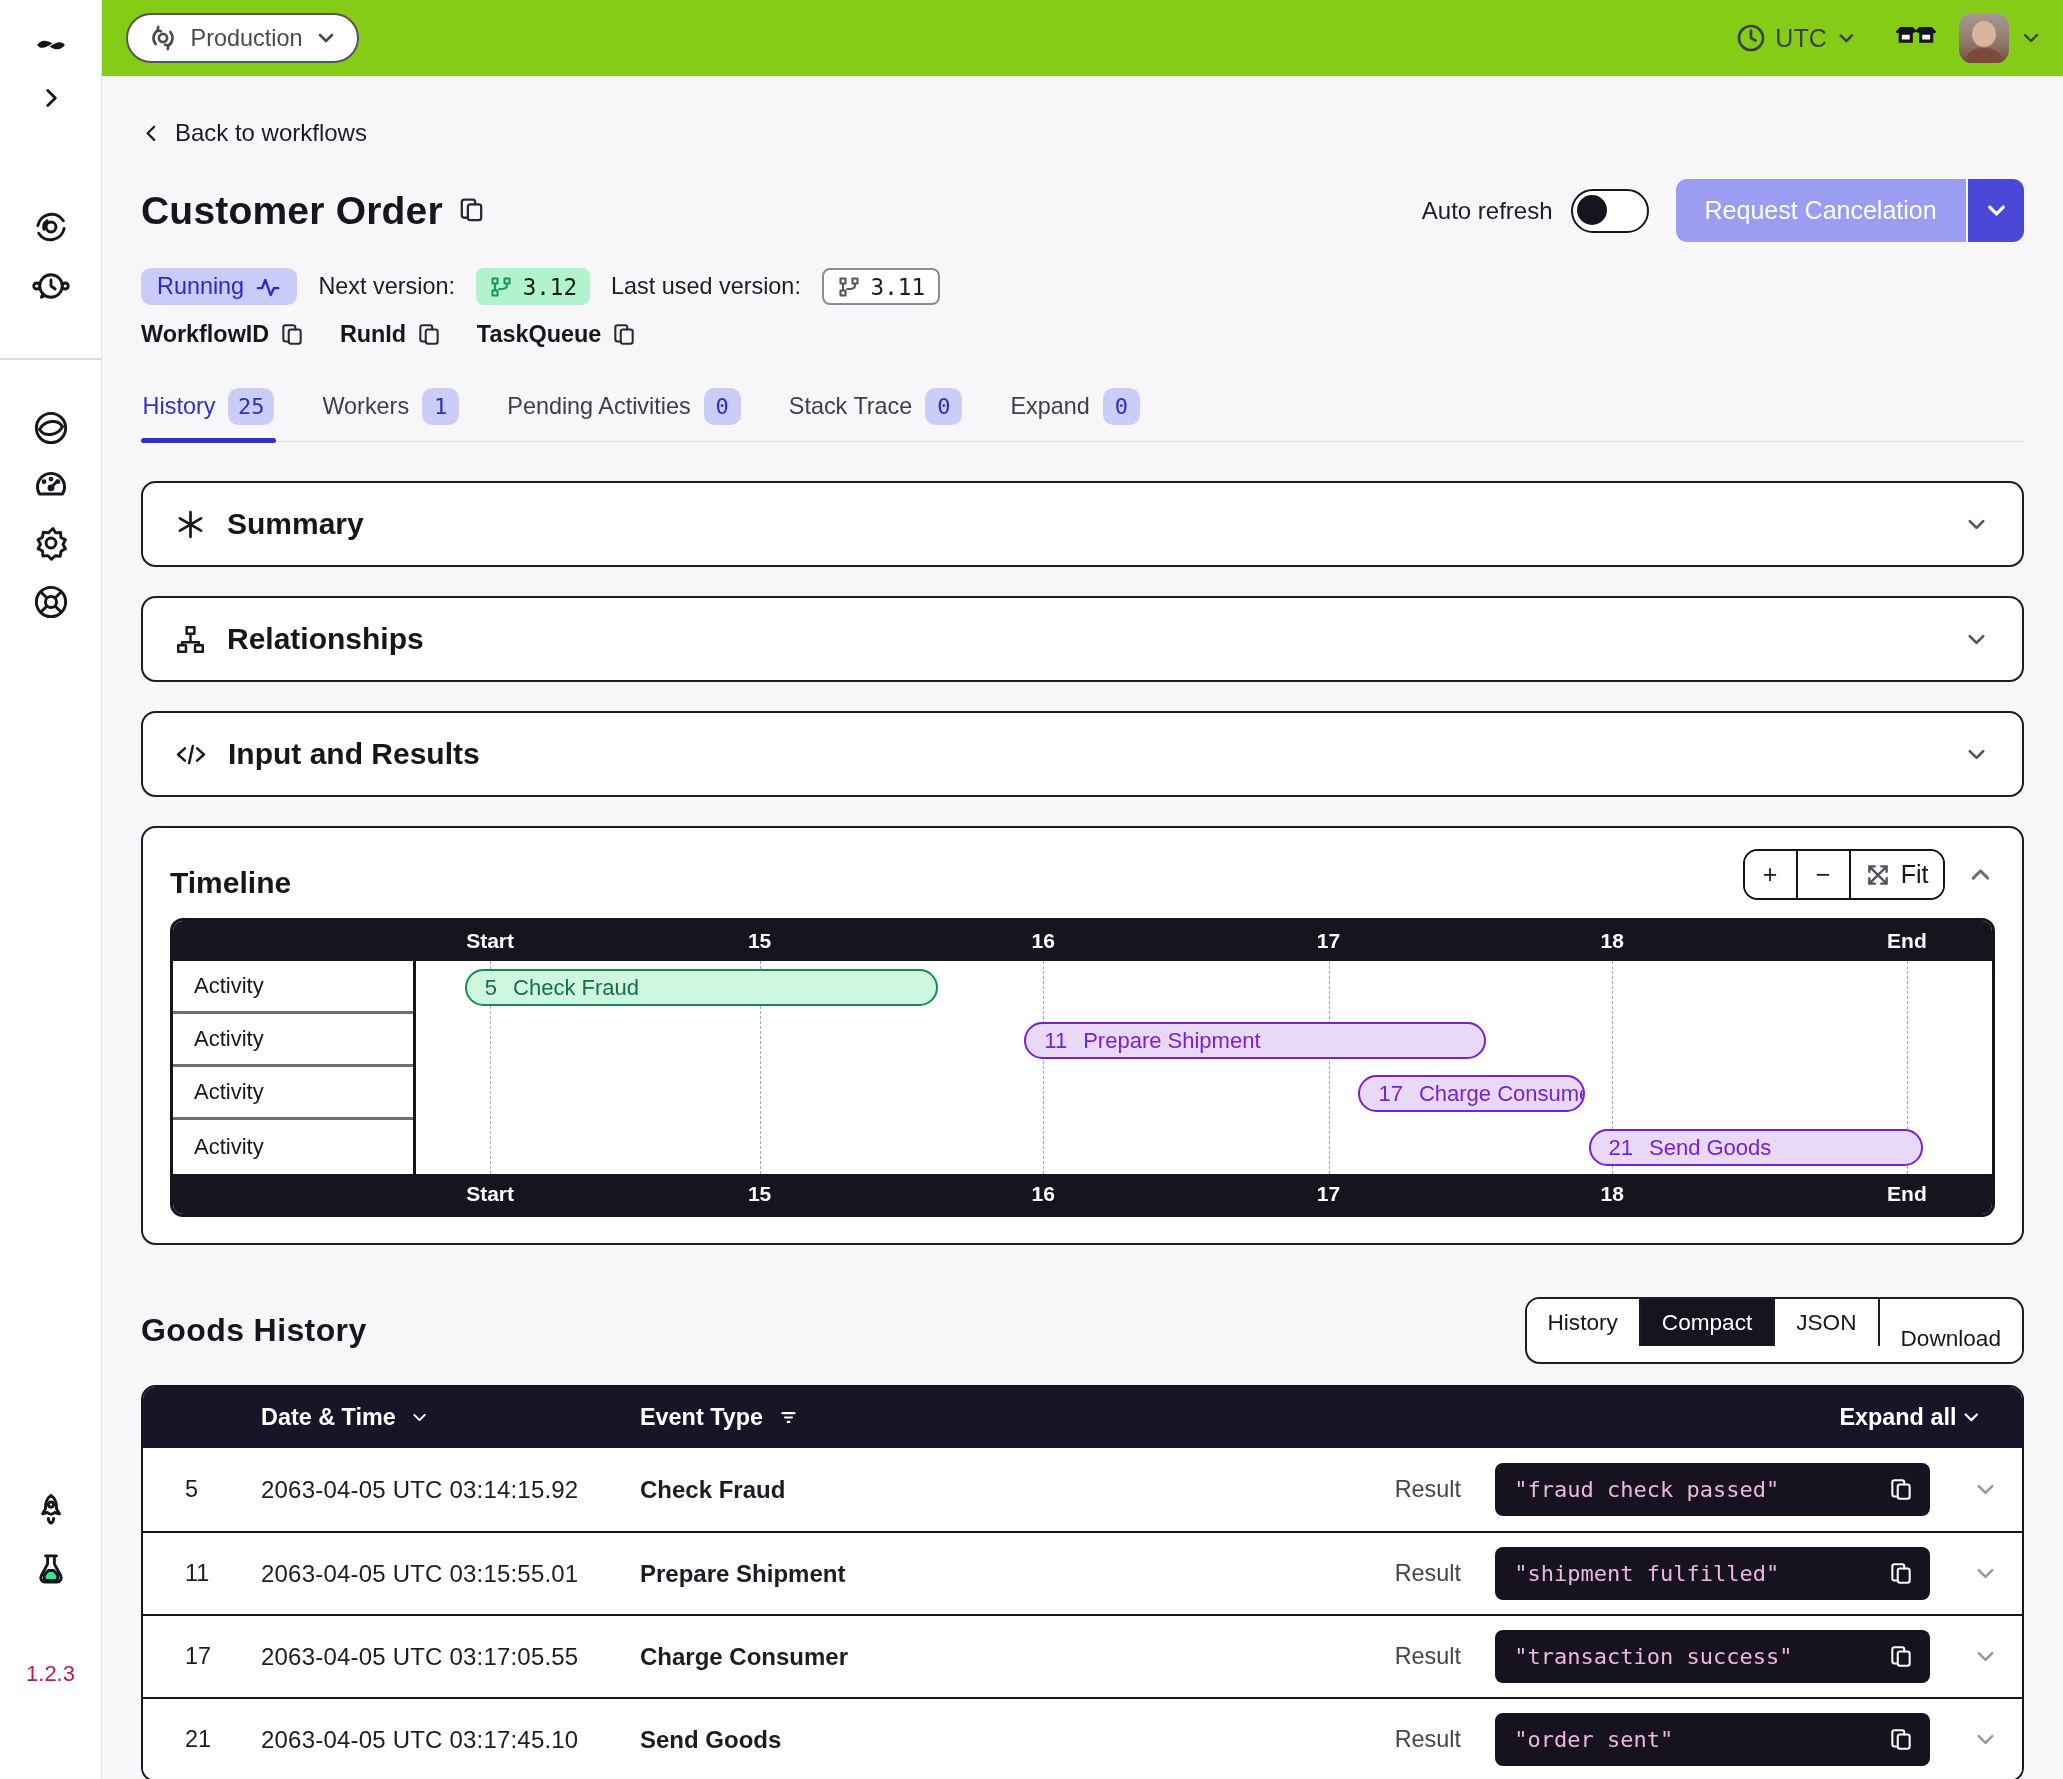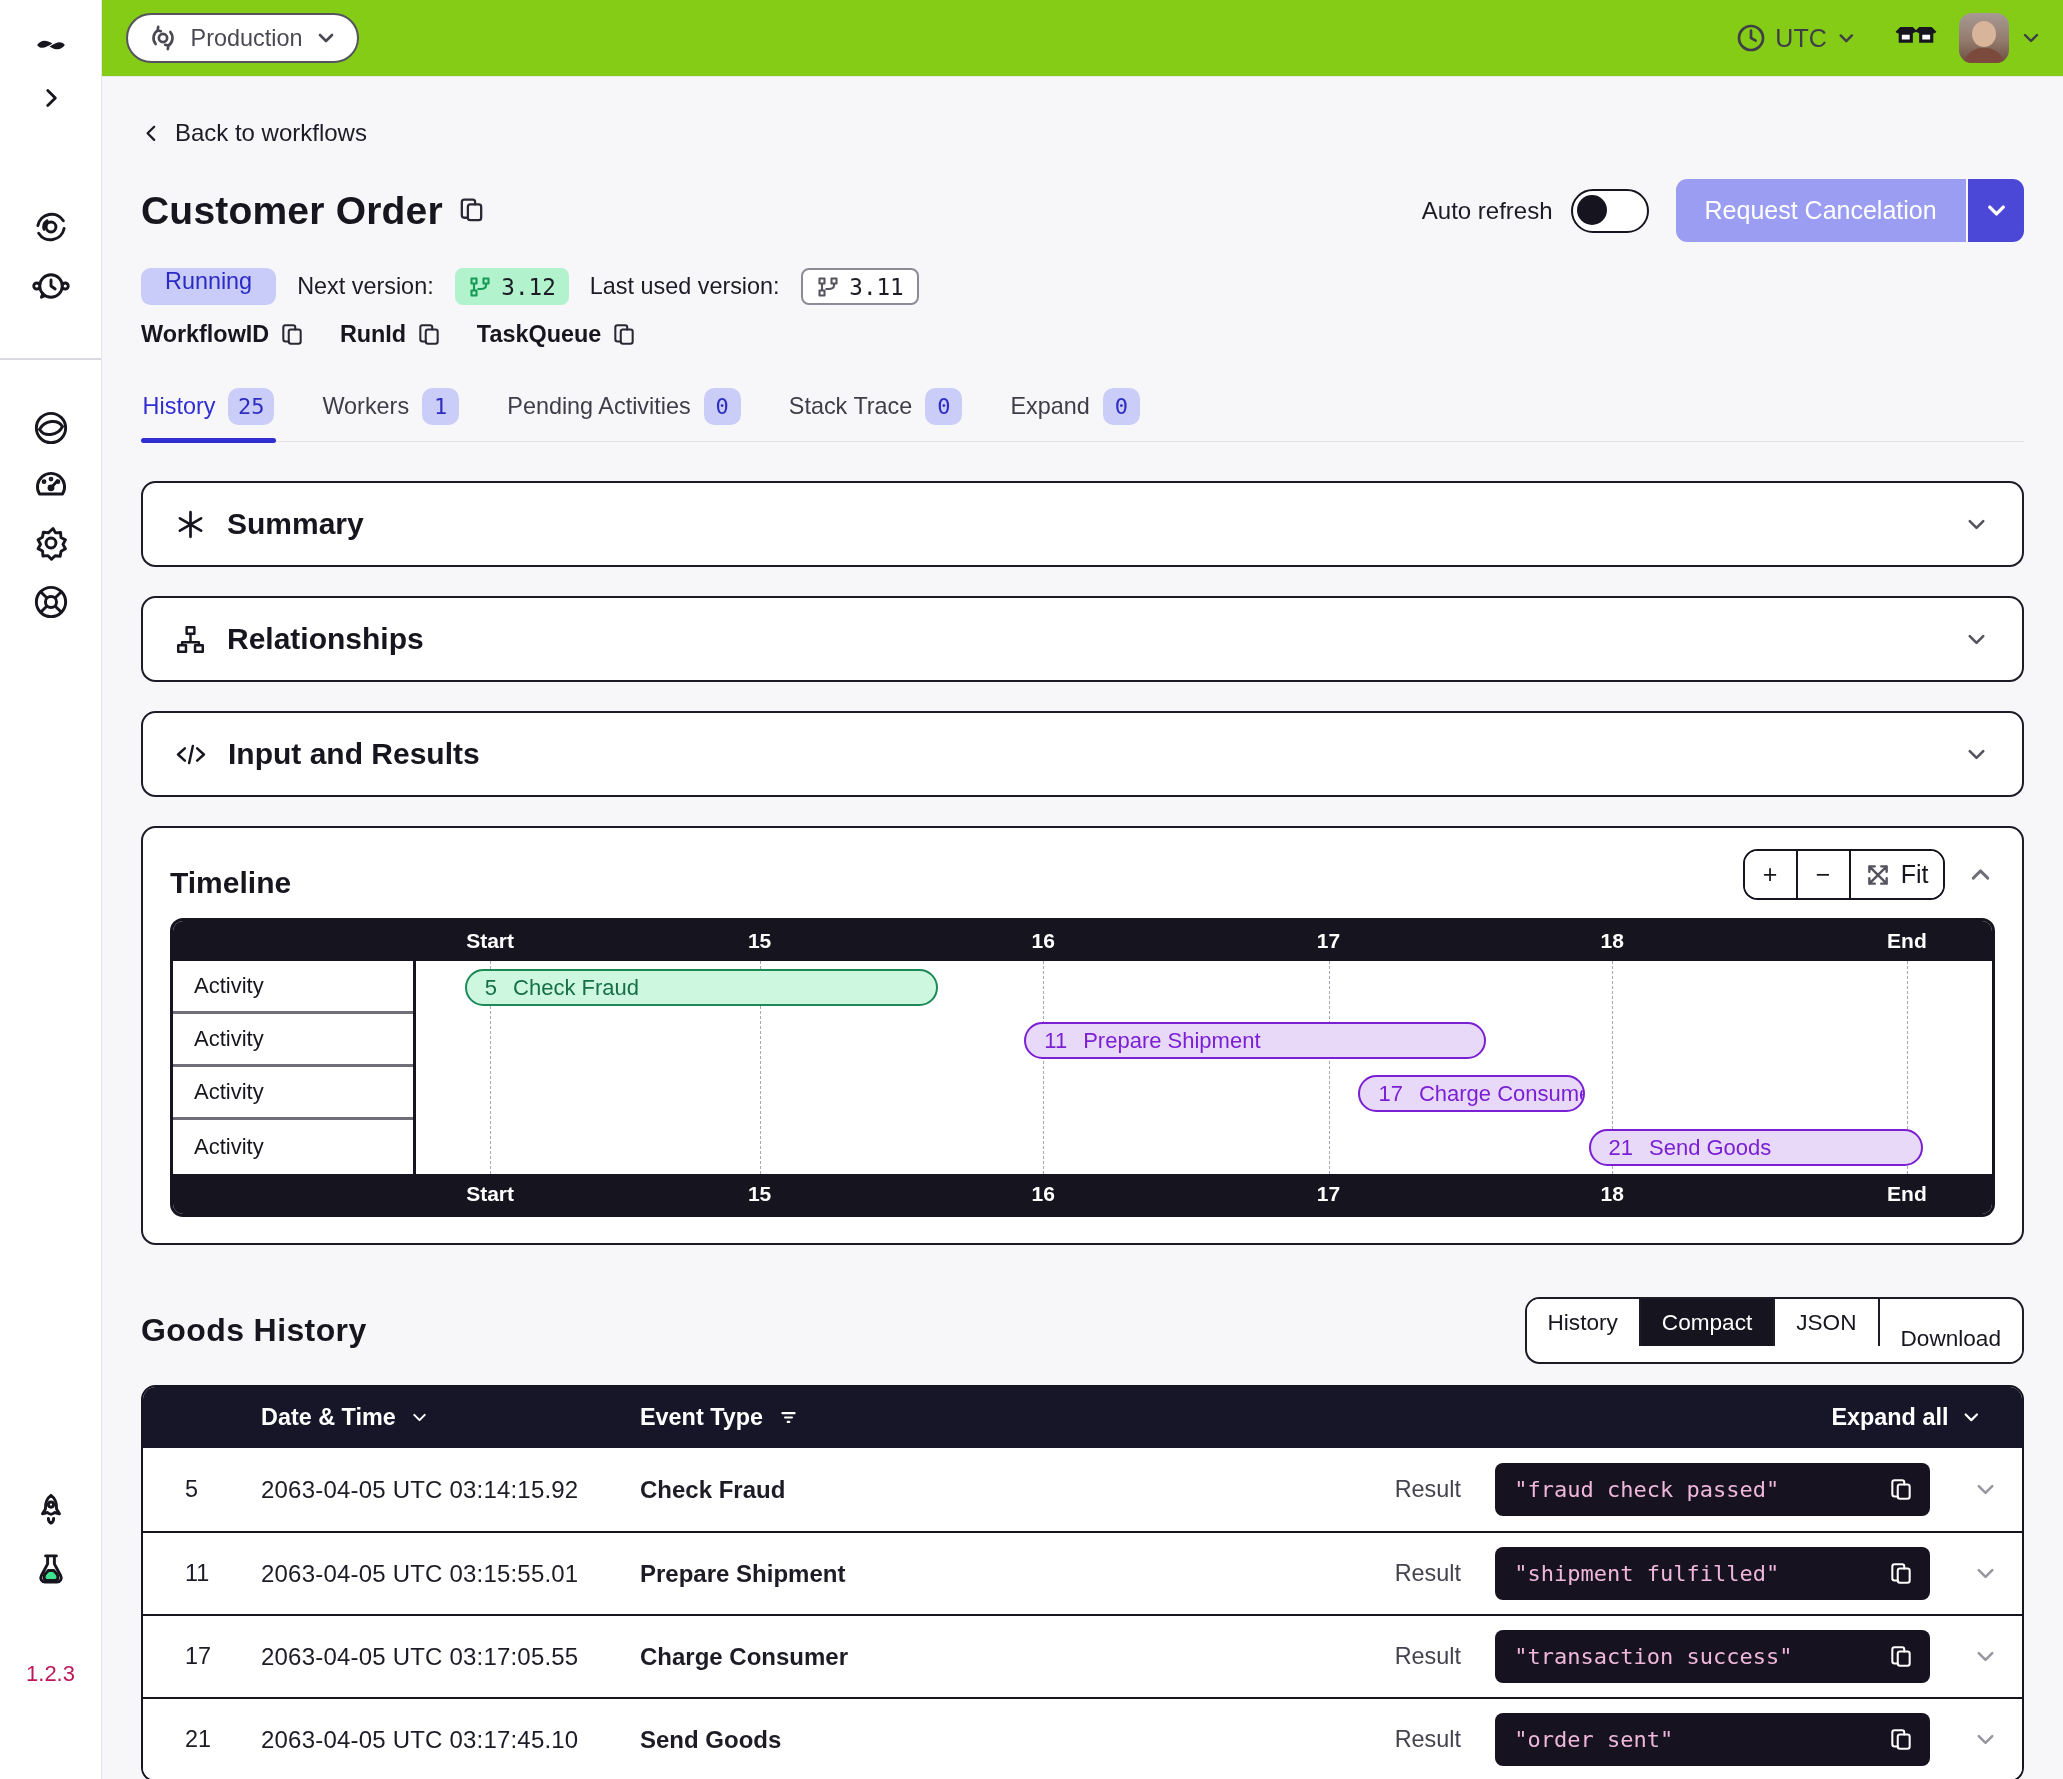--- a/index.html
+++ b/index.html
@@ -50,22 +50,22 @@
   .toggle { width:78px; height:44px; border:2.4px solid #15141f; border-radius:22px; background:#fff;
     position:relative; cursor:pointer; }
   .toggle .knob { position:absolute; left:4.8px; top:4px; width:30px; height:30px; border-radius:50%; background:#15141f; }
   .cancel-split { display:flex; cursor:pointer; }
   .cancel-main { height:63px; padding:0 29px; background:#9a9df1; color:#fff; font-size:25px;
     border:none; border-radius:11.3px 0 0 11.3px; font-family:"Liberation Sans",sans-serif; cursor:pointer; }
   .cancel-caret { width:56px; height:63px; margin-left:2.4px; background:#4b48d8; color:#fff;
     border:none; border-radius:0 11.3px 11.3px 0; display:flex; align-items:center; justify-content:center; cursor:pointer; }
 
   .status-row { display:flex; align-items:center; gap:21px; margin-top:26px; }
-  .pill-running { display:flex; align-items:center; gap:11.3px; height:37px; padding:0 24px;
-    border-radius:9.7px; background:#c9ccf8; color:#2b2ac4; font-size:23.4px; font-weight:500;flex-direction:column; }
+  .pill-running { display:flex; align-items:center; gap:11.3px; height:37px; padding:0 16px;
+    border-radius:9.7px; background:#c9ccf8; color:#2b2ac4; font-size:23.4px; font-weight:500; }
   .lbl { font-size:23.4px; color:#1d1c26; }
   .ver-badge { display:flex; align-items:center; gap:9.7px; height:37px; padding:0 13px; border-radius:8px;
     font-family:"DejaVu Sans Mono", monospace; font-size:22.6px; color:#1d1c26; }
   .ver-badge.green { background:#b2f2cc; }
   .ver-badge.green .vb-ic { color:#169a58; }
   .ver-badge.outline { background:#fff; border:2px solid #8d8c96; }
   .ver-badge.outline .vb-ic { color:#55545e; }
 
   .ids-row { display:flex; align-items:center; gap:35px; margin-top:16px; }
   .id-chip { display:flex; align-items:center; gap:9.7px; font-size:23.4px; font-weight:600; color:#17161f; }
@@ -126,21 +126,21 @@
   .seg { height:47px; padding:0 21px; display:flex; align-items:center; background:#fff; border:none;
     border-right:2px solid #1d1b26; font-size:22.6px; color:#17161f; font-family:"Liberation Sans",sans-serif; cursor:pointer; }
   .seg:last-child { border-right:none;margin-top:16px; }
   .seg.active { background:#15141f; color:#fff; }
 
   .ev-table { margin-top:21px; border:2.8px solid #15141f; border-radius:14.5px; overflow:hidden; background:#fff; }
   .ev-thead { height:61px; background:#171629; color:#fff; display:flex; align-items:center; font-size:23.4px; font-weight:600; }
   .hc-id { width:118px; }
   .hc-date { width:379px; display:flex; align-items:center; gap:13px; }
   .hc-type { flex:1; display:flex; align-items:center; gap:14.5px; }
-  .hc-expand { display:flex; align-items:center; gap:12px; margin-right:39px; cursor:pointer; }
+  .hc-expand { display:flex; align-items:center; gap:4px; margin-right:39px; cursor:pointer; }
   .ev-row { display:flex; align-items:center; height:83px; background:#fff; border-top:2.8px solid #15141f; }
   .ev-row:first-child { border-top:none; }
   .c-id { width:118px; padding-left:42px; font-size:23.4px; }
   .c-date { width:379px; font-size:24px; letter-spacing:0.2px; }
   .c-type { flex:1; font-size:24px; font-weight:700; }
   .c-result { display:flex; align-items:center; gap:34px; margin-right:18px; }
   .result-lbl { font-size:23.4px; color:#44434e; }
   .chip { width:435px; height:53px; background:#16121f; border-radius:8px; display:flex; align-items:center;
     padding:0 16px 0 19.3px; }
   .chip-text { flex:1; font-family:"DejaVu Sans Mono", monospace; font-size:22px; color:#efb7dc; white-space:nowrap; overflow:hidden; }

